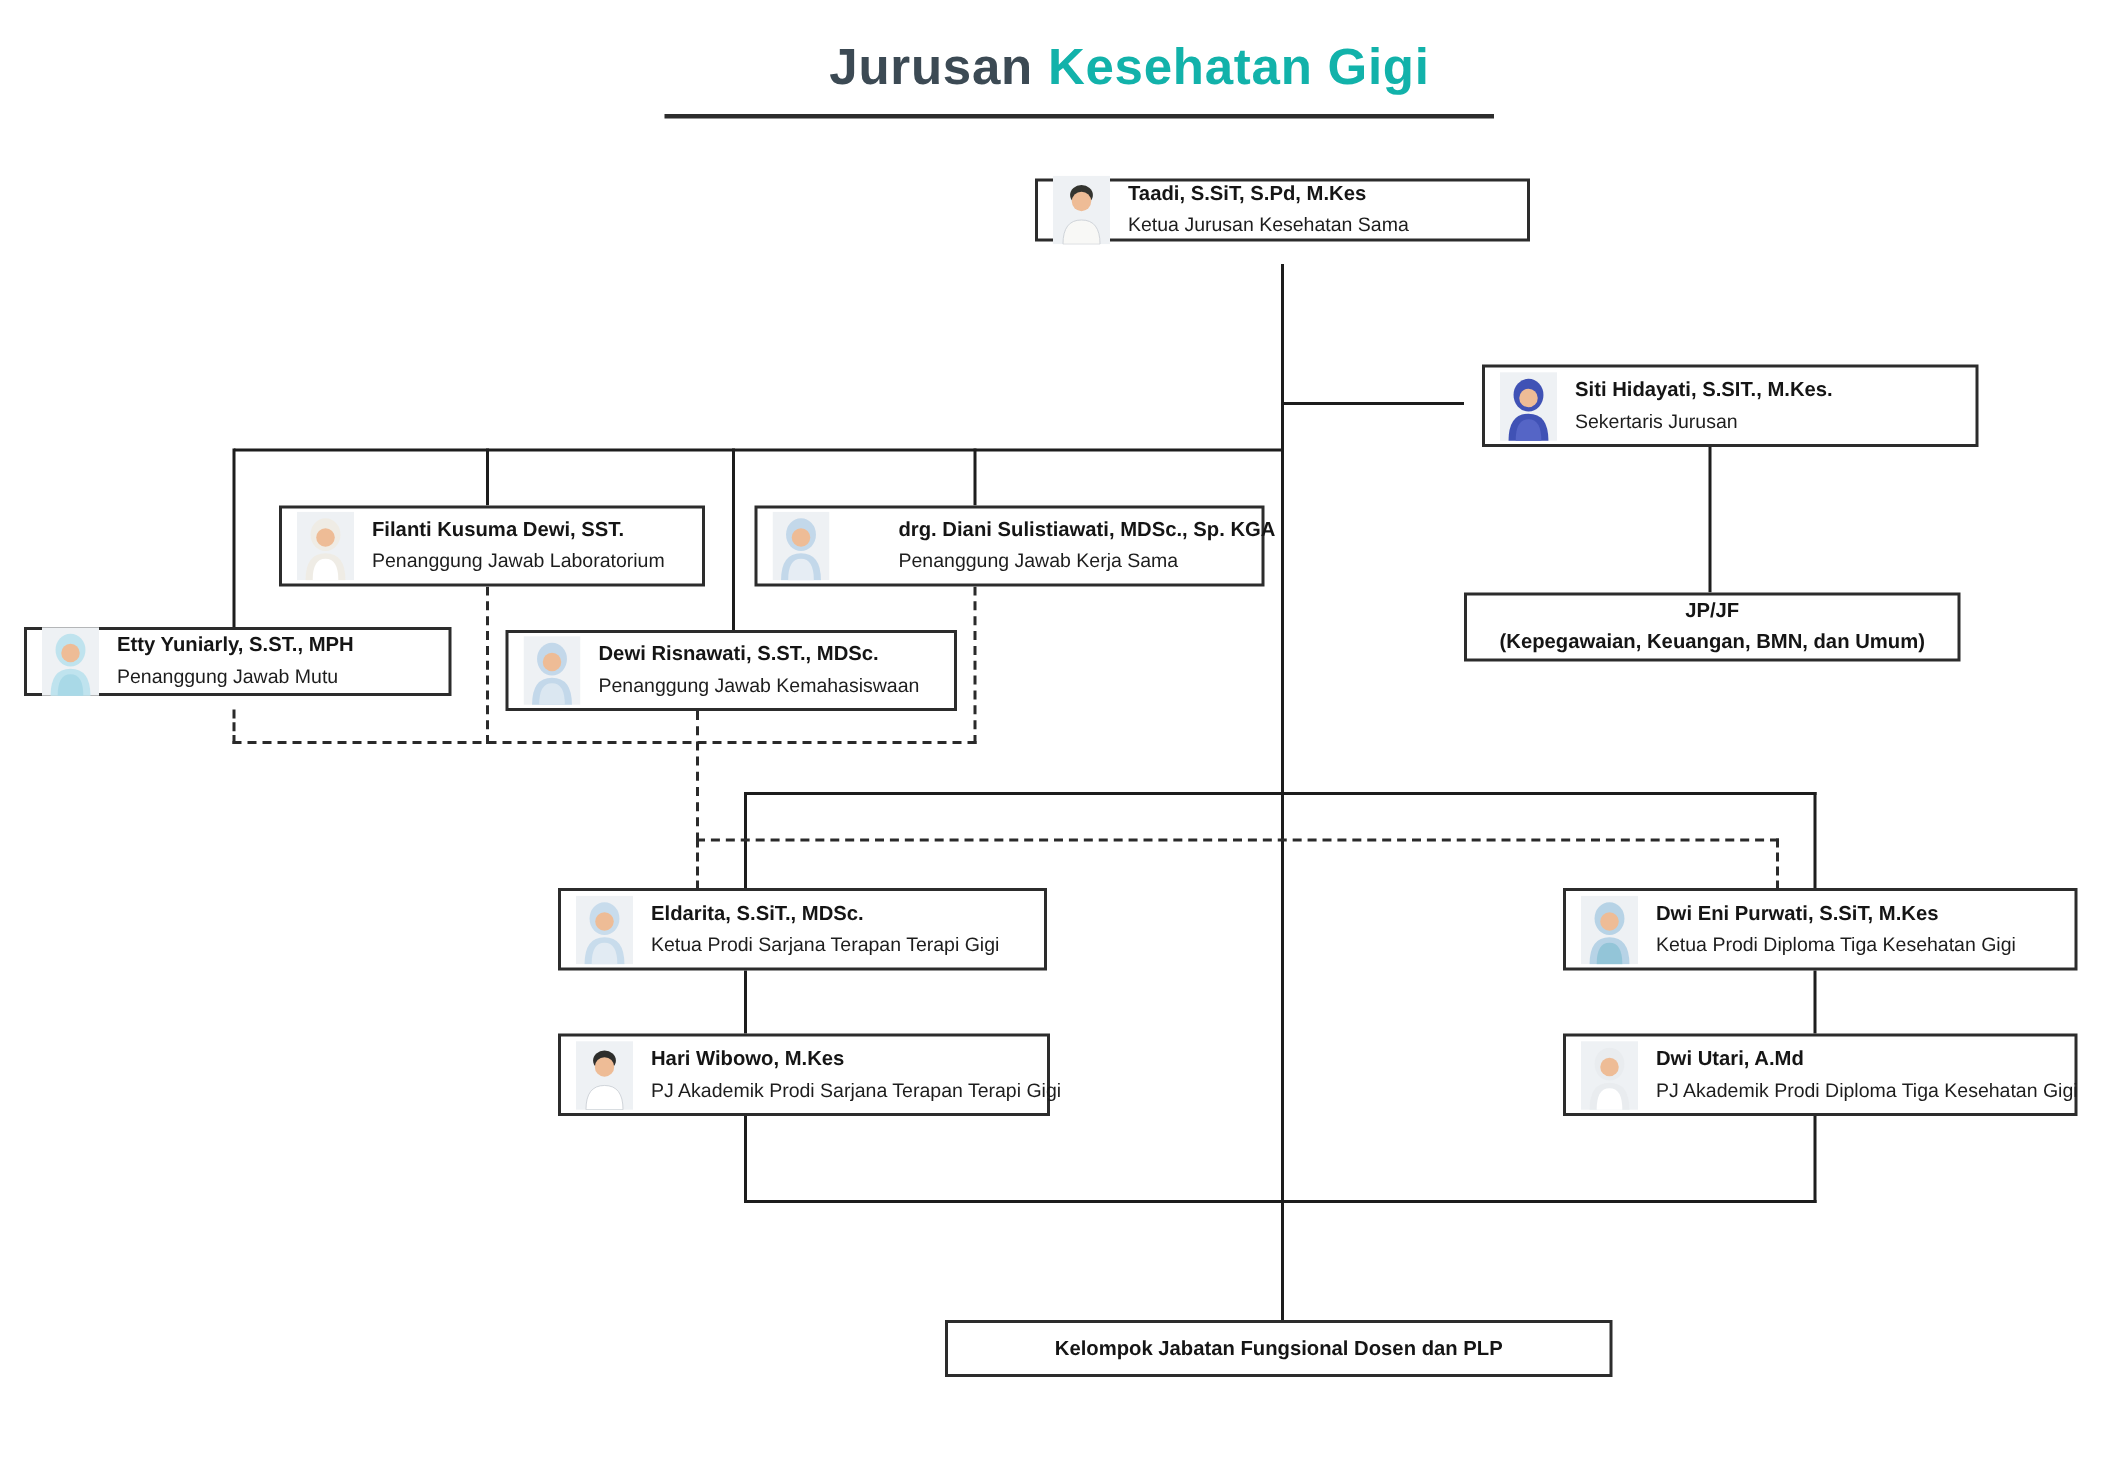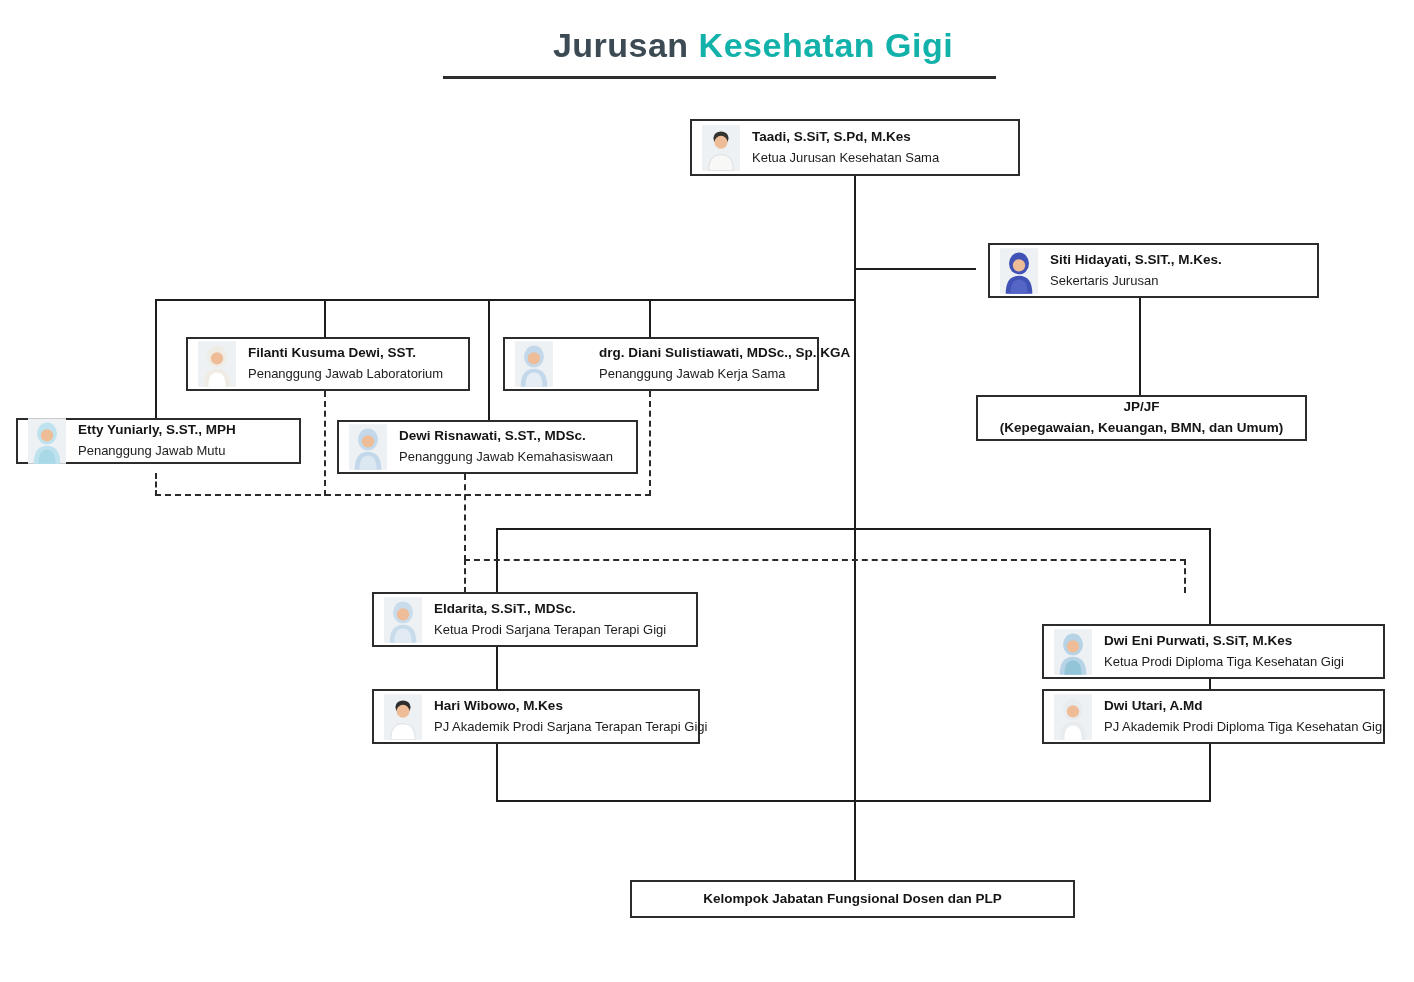--- a/index.html
+++ b/index.html
@@ -14,30 +14,30 @@
   
   .node{position:absolute;background:#fff;border:2px solid #2c2c2c;box-sizing:border-box;display:flex;align-items:center;padding:5px 10px;gap:12px;z-index:2;}
   .node .txt{display:flex;flex-direction:column;line-height:1.55;}
   .name{font-weight:700;font-size:13.5px;color:#151515;white-space:nowrap;}
   .role{font-size:13px;color:#1d1d1d;white-space:nowrap;}
   .avatar{width:38px;height:46px;flex:0 0 auto;display:block;}
   .avatar svg{width:100%;height:100%;display:block;}
   .center-node{justify-content:center;text-align:right;padding:3px 10px;}
   .center-node .txt{align-items:center;}
 
-  #n-taadi{left:690px;top:119px;width:330px;height:57px;}
+  #n-taadi{left:690px;top:119px;width:330px;height:42px;}
   #n-siti{left:988px;top:243px;width:331px;height:55px;}
   #n-jpjf{left:976px;top:395px;width:331px;height:46px;}
   #n-filanti{left:186px;top:337px;width:284px;height:54px;}
-  #n-diani{left:503px;top:337px;width:316px;height:54px;gap:46px;}
+  #n-diani{left:503px;top:337px;width:340px;height:54px;gap:46px;}
   #n-etty{left:16px;top:418px;width:285px;height:46px;}
   #n-dewi{left:337px;top:420px;width:301px;height:54px;}
   #n-eldarita{left:372px;top:592px;width:326px;height:55px;}
   #n-hari{left:372px;top:689px;width:328px;height:55px;}
-  #n-dwieni{left:1042px;top:624px;width:343px;height:55px;}
+  #n-dwieni{left:1042px;top:592px;width:343px;height:55px;}
   #n-dwiutari{left:1042px;top:689px;width:343px;height:55px;}
   #n-kelompok{left:630px;top:880px;width:445px;height:38px;}
 
   
   .line{position:absolute;background:#1d1d1d;z-index:1;}
   #ln-center{left:854px;top:176px;width:2px;height:704px;}
   #ln-siti{left:854px;top:268px;width:122px;height:2px;}
   #ln-jpjf{left:1139px;top:298px;width:2px;height:97px;}
   #ln-branch{left:156px;top:299px;width:700px;height:2px;}
   #ln-etty{left:155px;top:299px;width:2px;height:119px;}

